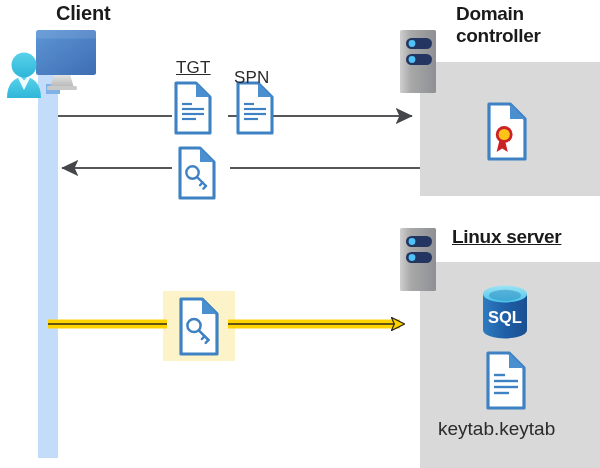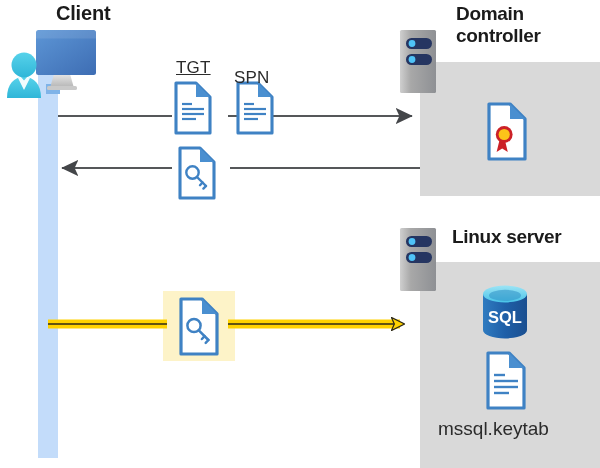--- a/index.html
+++ b/index.html
@@ -9,21 +9,21 @@
 
   
   .panel{position:absolute;background:#d9d9d9;}
   #dc-panel{left:420px;top:62px;width:180px;height:134px;}
   #lx-panel{left:420px;top:262px;width:180px;height:206px;}
 
   
   .title{position:absolute;font-weight:bold;color:#1b1b1b;line-height:1.14;}
   #client-title{left:33px;top:2px;font-size:20px;letter-spacing:-0.2px;margin-left:23px;}
   #dc-title{left:456px;top:3px;font-size:19px;width:140px;letter-spacing:-0.3px;}
-  #lx-title{left:452px;top:226px;font-size:19px;letter-spacing:-0.3px;white-space:nowrap;}
+  #lx-title{left:452px;top:226px;font-size:19px;letter-spacing:-0.3px;white-space:nowrap;text-decoration:underline;}
 
   
   #lifeline{position:absolute;left:38px;top:66px;width:20px;height:392px;
             background:#c3dcfa;}
 
   
   .doclabel{position:absolute;font-size:17px;color:#2b2b2b;letter-spacing:0.2px;}
   #tgt-label{left:176px;top:58px;text-decoration:underline;}
   #spn-label{left:234px;top:50px;margin-top:18px;}
 
@@ -206,15 +206,15 @@
   <div class="title" id="client-title">Client</div>
 
   <div class="title" id="dc-title">Domain controller</div>
 
   <div class="title" id="lx-title">Linux server</div>
 
   <div class="doclabel" id="tgt-label">TGT</div>
 
   <div class="doclabel" id="spn-label">SPN</div>
 
-  <div id="keytab-label">mssql.keytab</div>
+  <div id="keytab-label">keytab.keytab</div>
 
 </div>
 
 </body></html>

